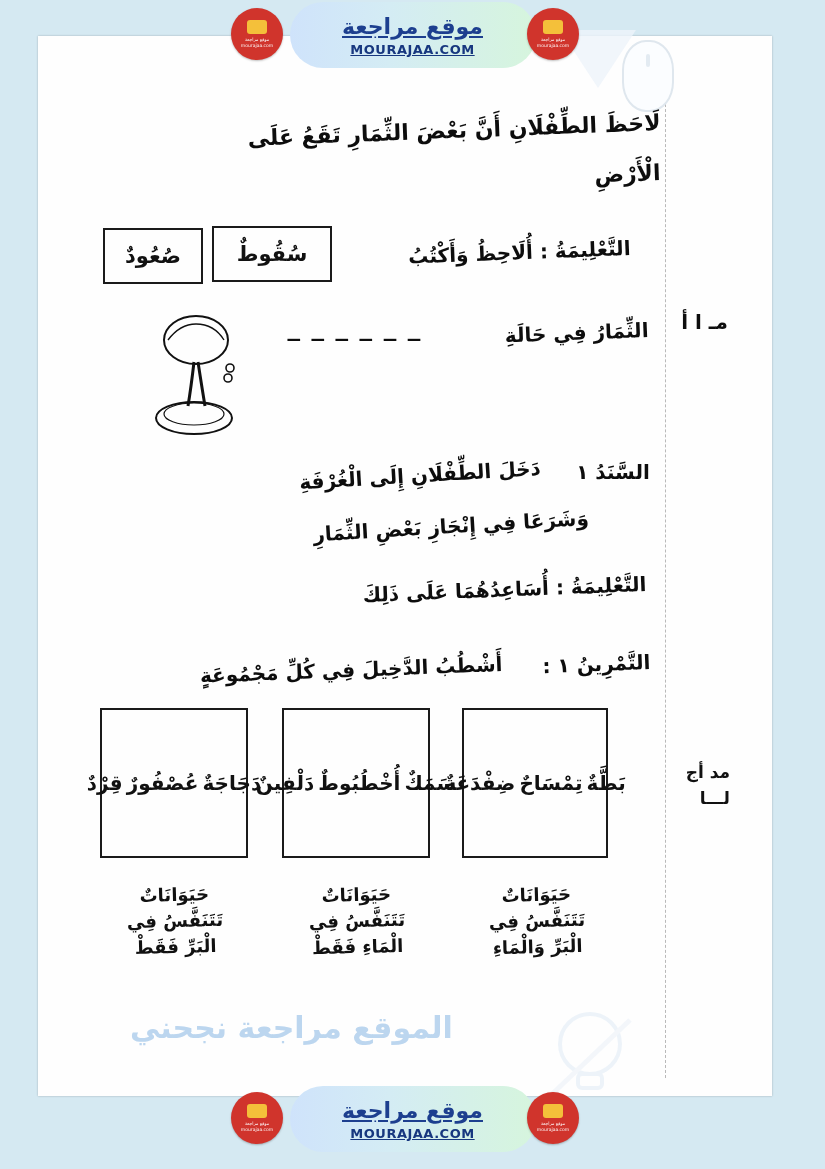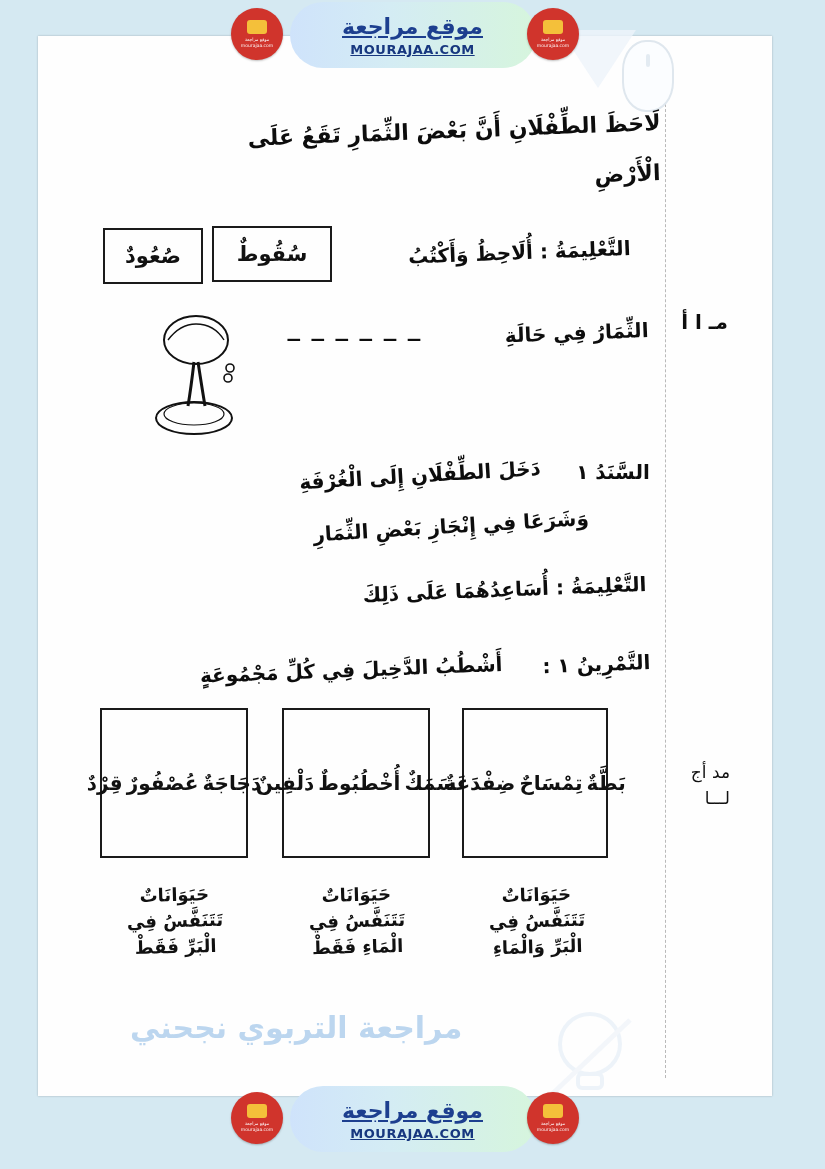--- a/index.html
+++ b/index.html
@@ -221,21 +221,21 @@
     left: 148px;
     top: 306px;
     width: 96px;
     height: 132px;
   }
 
   .side-note {
     position: absolute;
     direction: rtl;
     font-size: 17px;
-    font-weight: normal;
+    font-weight: bold;
     color: #111;
     line-height: 1.5;
     text-align: right;
   }
 </style>
 </head>
 <body>
 
 <div id="page">
 
@@ -302,21 +302,21 @@
     <span>عُصْفُورٌ</span>
     <span>قِرْدٌ</span>
   </div>
   <div class="caption" style="left:100px; top:882px; width:150px; white-space:pre-line;">حَيَوَانَاتٌ
 تَتَنَفَّسُ فِي
 الْبَرِّ فَقَطْ</div>
 
   <div class="side-note" style="left:660px; top:760px; width:70px; white-space:pre-line;">مد أج
 لـــا</div>
 
-  <div class="wm-center">مراجعة التربوي نجحني</div>
+  <div class="wm-center">الموقع مراجعة نجحني</div>
   <svg class="wm-bulb" viewBox="0 0 140 110">
     <circle cx="70" cy="44" r="30" fill="none" stroke="#cfe0f0" stroke-width="4"></circle>
     <rect x="58" y="74" width="24" height="14" rx="4" fill="none" stroke="#cfe0f0" stroke-width="4"></rect>
     <path d="M30 96 L110 20" stroke="#dfe9f4" stroke-width="5"></path>
   </svg>
 
   <div class="banner top">
     <div class="banner-pill">
       <div class="banner-line1">موقع مراجعة</div>
       <div class="banner-line2">MOURAJAA.COM</div>

